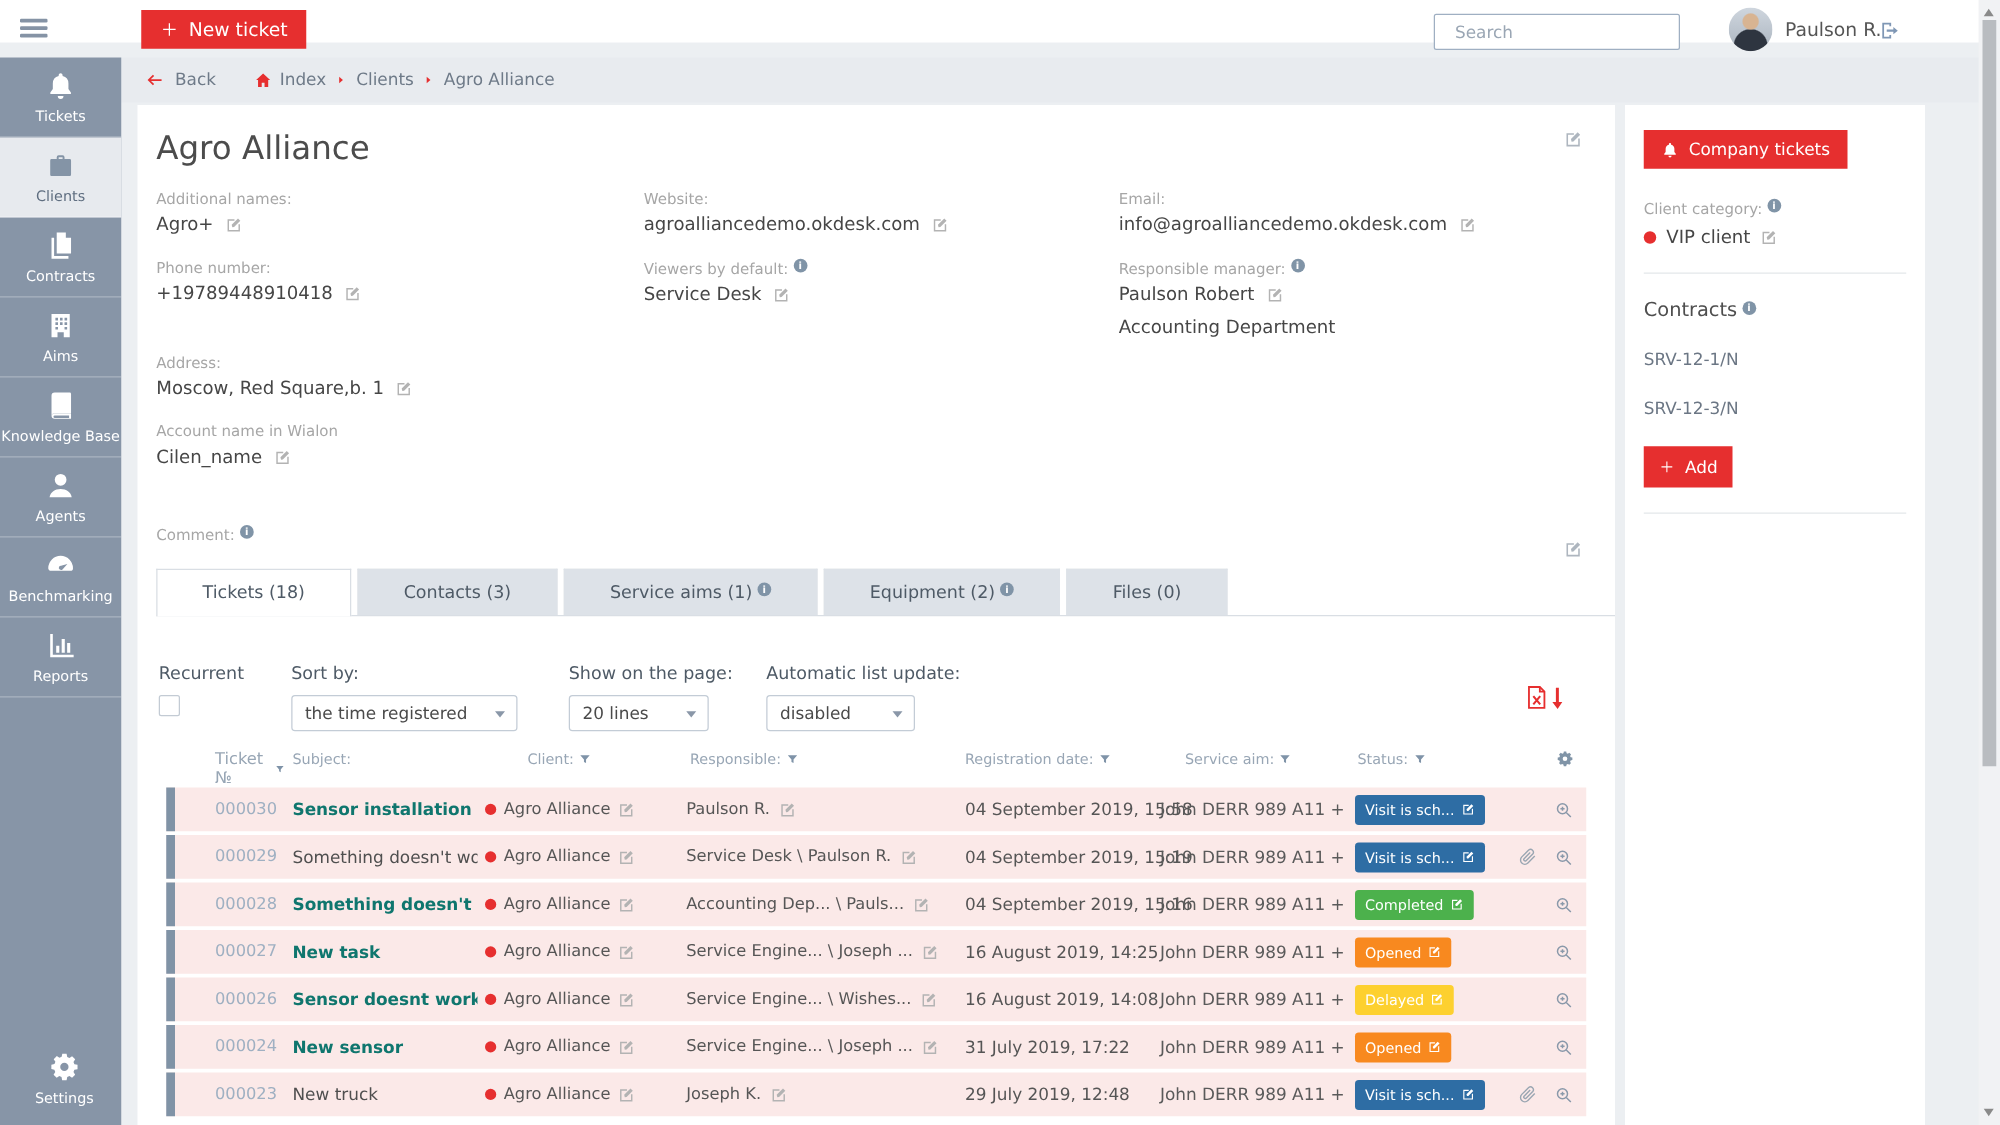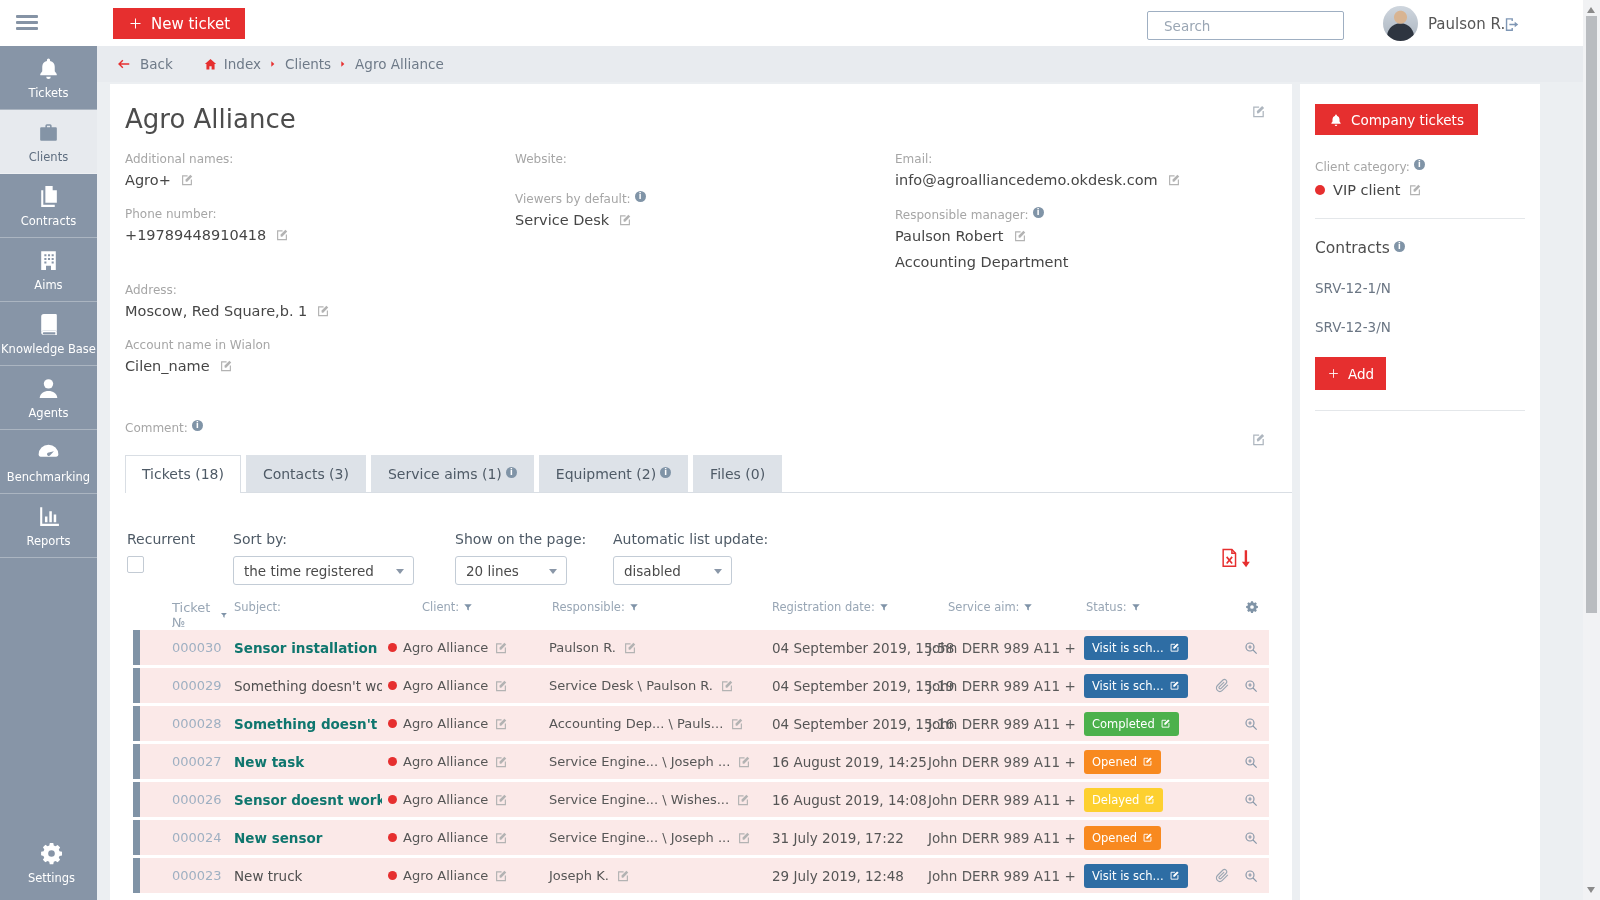--- a/index.html
+++ b/index.html
@@ -2,21 +2,21 @@
 <html><head>
 <meta charset="utf-8">
 <style>
   * { margin:0; padding:0; box-sizing:border-box; }
   html,body { width:1600px; height:900px; overflow:hidden; background:#eceff2;
     font-family:"DejaVu Sans","Liberation Sans",sans-serif; color:#4a4a4a; }
   .ic { display:inline-flex; align-items:center; justify-content:center; }
   .ic svg { width:100%; height:100%; display:block; }
 
   
-  .topbar { position:absolute; left:0; top:0; width:1583px; height:46px; background:#fff; z-index:5; }
+  .topbar { position:absolute; left:0; top:0; width:1583px; height:34px; background:#fff; z-index:5; }
   .hamburger { position:absolute; left:16px; top:15px; width:22px; height:16px; cursor:pointer; }
   .hamburger span { display:block; height:3px; background:#8593a5; margin-bottom:3px; border-radius:1px; }
   .btn-red { background:#e62f2f; color:#fff; border:none; display:inline-flex; align-items:center;
     gap:8px; cursor:pointer; font-family:inherit; }
   .new-ticket { position:absolute; left:113px; top:8px; height:31px; padding:0 15px; font-size:15px; }
   .btn-plus { width:15px; height:15px; color:#fff; }
   .search-box { position:absolute; left:1147px; top:11px; width:197px; height:29px;
     border:1px solid #9fafc2; border-radius:2px; background:#fff; display:flex; align-items:center; padding:0 8px; }
   .search-box .ic { width:16px; height:16px; color:#8a99ad; margin-right:8px; }
   .search-box input { border:none; outline:none; flex:1; font-size:13.5px; font-family:inherit; color:#0369a1; }
@@ -63,21 +63,21 @@
   .fvalue { font-size:14.5px; color:#464646; display:flex; align-items:center; gap:9px; }
   .edit-ic { width:14px; height:14px; color:#b3b3b3; cursor:pointer; flex:none; }
   .info-ic { display:inline-block; width:11px; height:11px; border-radius:50%; background:#8094a7;
     color:#fff; font-size:8px; line-height:11px; text-align:center; vertical-align:4px; margin-left:4px; }
   .info-ic::after { content:"i"; font-weight:bold; }
   .comment-row { position:absolute; left:15px; top:336px; }
   .comment-edit { position:absolute; right:26px; top:348px; width:15px; height:15px; color:#aeb6bf; cursor:pointer; }
 
   
   .tabs { position:absolute; left:15px; top:371px; right:0; display:flex; gap:5px; border-bottom:1px solid #d9dee4; }
-  .tab { background:#dde2e8; padding:10px 16px 10px; font-size:14px; color:#4e5a66; cursor:pointer;
+  .tab { background:#dde2e8; padding:10px 36px 10px; font-size:14px; color:#4e5a66; cursor:pointer;
     border:1px solid #dde2e8; border-bottom:none; }
   .tab.active { background:#fff; border-color:#d9dee4; margin-bottom:-1px; padding-bottom:11px; }
 
   
   .filters { position:absolute; left:17px; top:447px; display:flex; font-size:14px; color:#4e5a66; }
   .fblock { display:flex; flex-direction:column; gap:9px; }
   .fb-recurrent { width:106px; } .fb-sort { width:222px; } .fb-show { width:158px; }
   .checkbox { width:17px; height:17px; border:1px solid #c3cbd4; border-radius:2px; background:#fff; cursor:pointer; }
   .select { height:29px; border:1px solid #c3ccd6; border-radius:3px; background:#fff; display:flex;
     align-items:center; padding:0 24px 0 10px; font-size:13.5px; color:#4a4a4a; position:relative; cursor:pointer; }
@@ -320,20 +320,29 @@
                 <path fill="none" stroke="currentColor" stroke-width="2" d="M13 5H4.5v15h15V11"></path>
                 <path fill="currentColor" d="M10 15l-.8-3.4 8.6-8.6 3.2 3.2-8.6 8.6z"></path>
               </svg>
             </i>
           </div>
       </div>
     </div>
     <div class="fcol fcol2">
       <div class="field">
         <div class="flabel">Website:</div>
+        <div class="fvalue">
+            <span>agroalliancedemo.okdesk.com</span>
+          <i class="ic edit-ic">
+              <svg viewBox="0 0 24 24">
+                <path fill="none" stroke="currentColor" stroke-width="2" d="M13 5H4.5v15h15V11"></path>
+                <path fill="currentColor" d="M10 15l-.8-3.4 8.6-8.6 3.2 3.2-8.6 8.6z"></path>
+              </svg>
+            </i>
+          </div>
       </div>
       <div class="field">
         <div class="flabel"><span>Viewers by default:</span><span class="info-ic"></span></div>
         <div class="fvalue">
             <span>Service Desk</span>
           <i class="ic edit-ic">
               <svg viewBox="0 0 24 24">
                 <path fill="none" stroke="currentColor" stroke-width="2" d="M13 5H4.5v15h15V11"></path>
                 <path fill="currentColor" d="M10 15l-.8-3.4 8.6-8.6 3.2 3.2-8.6 8.6z"></path>
               </svg>

